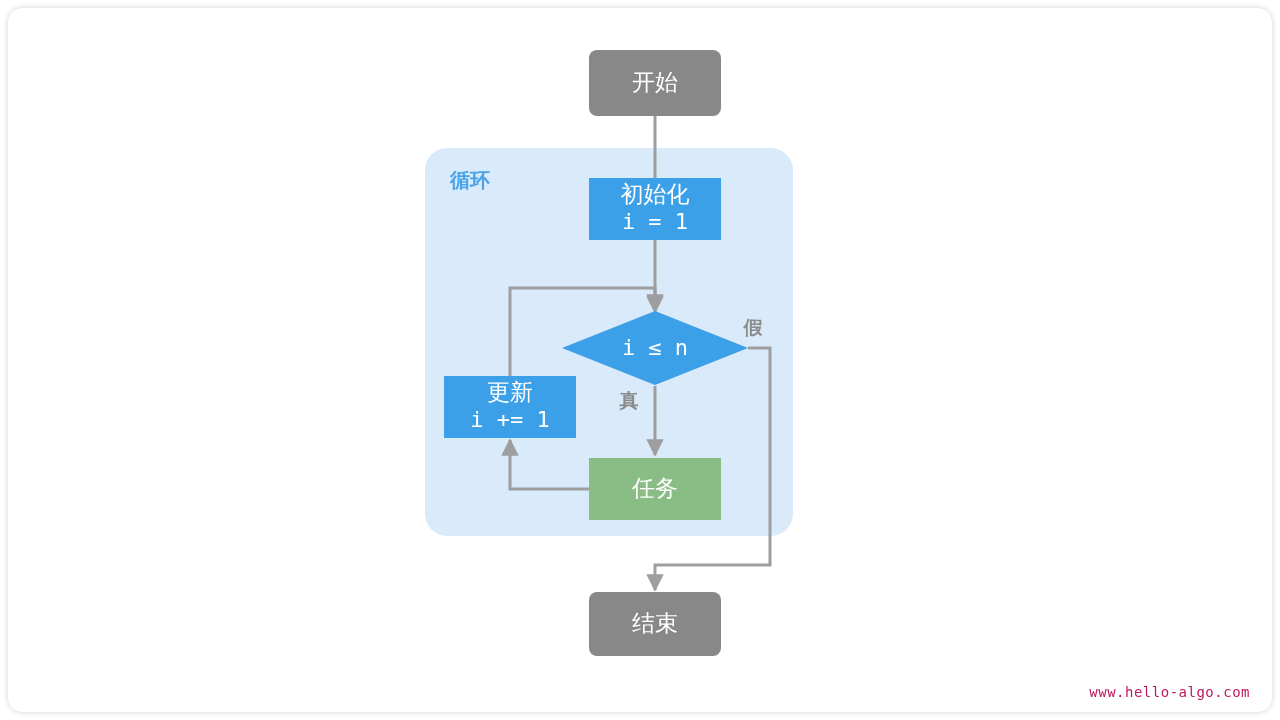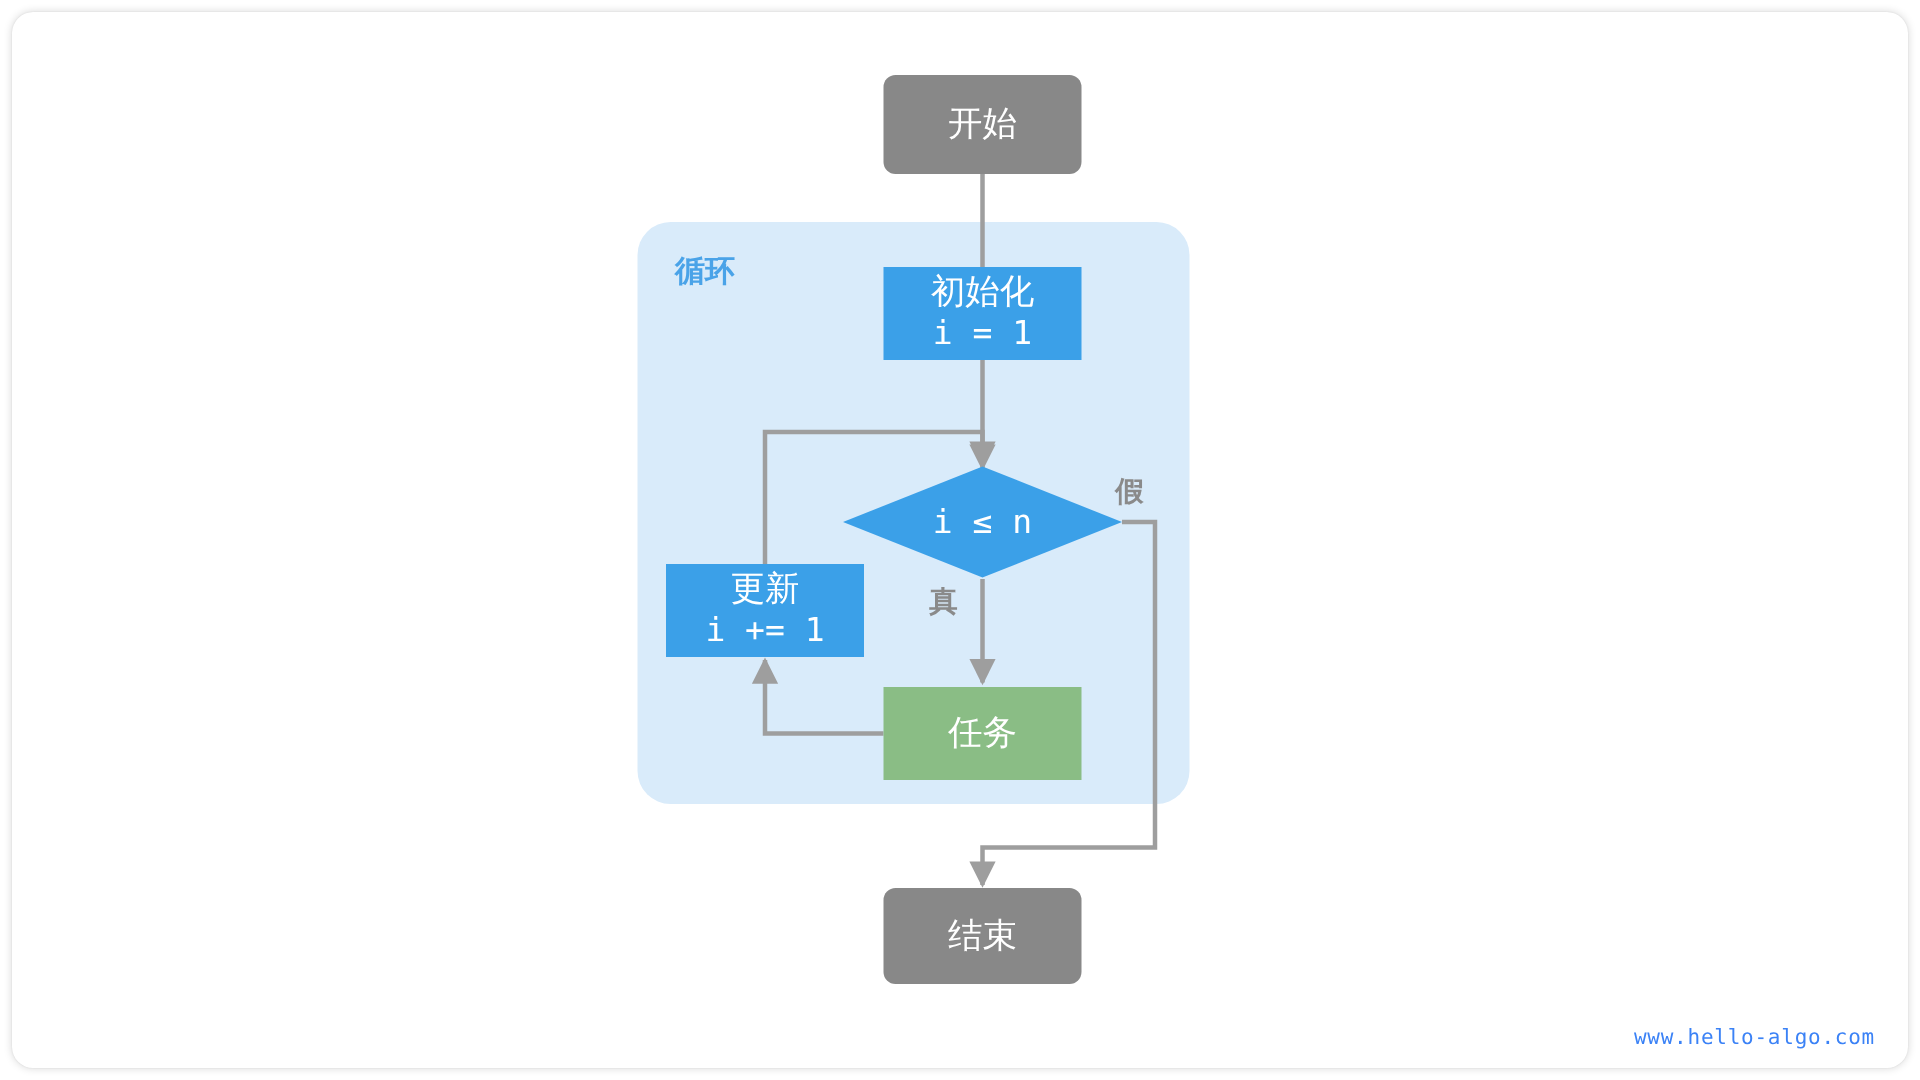--- a/index.html
+++ b/index.html
@@ -66,21 +66,21 @@
     text-anchor: start;
     dominant-baseline: middle;
   }
   .watermark {
     position: absolute;
     right: 30px;
     bottom: 20px;
     font-family: "DejaVu Sans Mono", "Liberation Mono", monospace;
     font-size: 14px;
     letter-spacing: 0.5px;
-    color: #3b82f6;
+    color: #be185d;
     user-select: none;
   }
   .edge-path {
     fill: none;
     stroke: #9e9e9e;
     stroke-width: 3;
     stroke-linejoin: miter;
     stroke-linecap: butt;
   }
 </style>

